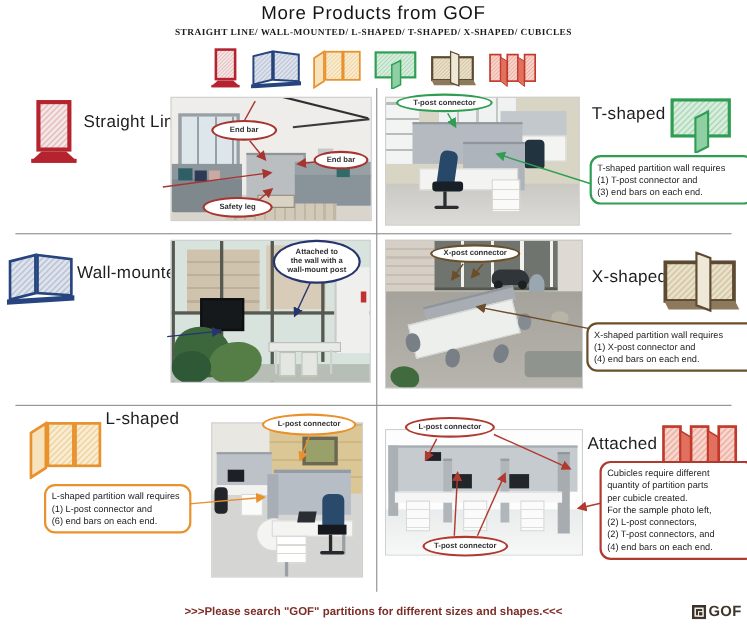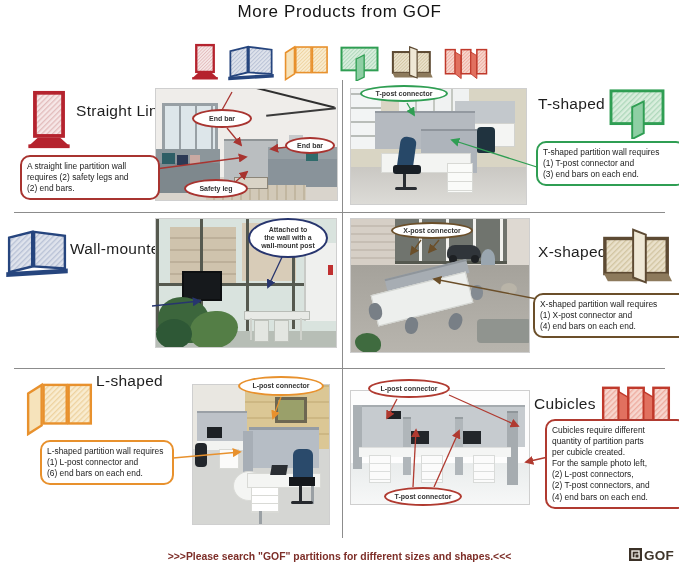--- a/index.html
+++ b/index.html
@@ -19,21 +19,21 @@
   .oval{position:absolute;background:#fff;border:2px solid #888;border-radius:50%;
       display:flex;align-items:center;justify-content:center;text-align:center;
       font-size:7px;font-weight:bold;color:#333;line-height:1.12;white-space:pre-line;
       padding:1px 3px;box-sizing:border-box;z-index:6;}
   .divider{position:absolute;background:#8c8c8c;}
   .photo{position:absolute;overflow:hidden;border:1px solid #cfcfcf;box-sizing:border-box;z-index:1;}
   .photo div{position:absolute;}
   #arrows{position:absolute;left:0;top:0;z-index:4;pointer-events:none;}
   .footer-line{position:absolute;left:0;width:100%;text-align:center;
       font-size:10.4px;font-weight:bold;color:#7d2e28;}
-  .logo{position:absolute;left:629px;top:548px;display:flex;align-items:flex-start;gap:2px;z-index:7;}
+  .logo{position:absolute;left:629px;top:548px;display:flex;align-items:flex-end;gap:2px;z-index:7;}
   .logo-text{font-size:13.5px;font-weight:bold;color:#3f352a;letter-spacing:.3px;}
 </style>
 </head>
 <body>
 
 <div id="canvas">
 
   <svg width="0" height="0" style="position:absolute" aria-hidden="true">
     <defs>
       <pattern id="ht-red" width="4" height="4" patternUnits="userSpaceOnUse" patternTransform="rotate(45)">
@@ -89,20 +89,21 @@
         <rect x="2" y="6" width="16" height="40" fill="url(#ht-cub)" stroke="#c0392b" stroke-width="2.5"></rect>
         <polygon points="18,10 28,16 28,54 18,46" fill="#e1705f" stroke="#c0392b" stroke-width="1.5"></polygon>
         <rect x="28" y="6" width="16" height="40" fill="url(#ht-cub)" stroke="#c0392b" stroke-width="2.5"></rect>
         <polygon points="44,10 54,16 54,54 44,46" fill="#e1705f" stroke="#c0392b" stroke-width="1.5"></polygon>
         <rect x="54" y="6" width="16" height="40" fill="url(#ht-cub)" stroke="#c0392b" stroke-width="2.5"></rect>
       </symbol>
     </defs>
   </svg>
 
   <div class="page-title">More Products from GOF</div>
+  <div class="page-sub">STRAIGHT LINE/ WALL-MOUNTED/ L-SHAPED/ T-SHAPED/ X-SHAPED/ CUBICLES</div>
   <div class="icon-row">
     <svg width="28" height="38">
         <use href="#sym-straight"></use>
       </svg>
     <svg width="46" height="37">
         <use href="#sym-wall"></use>
       </svg>
     <svg width="46" height="36">
         <use href="#sym-l"></use>
       </svg>
@@ -118,23 +119,20 @@
   </div>
 
   <div class="divider" style="left:342px;top:80px;width:1px;height:458px"></div>
   <div class="divider" style="left:14px;top:212px;width:651px;height:1px"></div>
   <div class="divider" style="left:14px;top:368px;width:651px;height:1px"></div>
 
   <svg class="abs" style="left:26px;top:90px" width="46" height="60">
       <use href="#sym-straight"></use>
     </svg>
   <span class="sec-title" style="left:76px;top:102px">Straight Line</span>
-  <div class="callout" style="left:20px;top:155px;width:126px;border-color:#a83430">A straight line partition wall
-requires (2) safety legs and
-(2) end bars.</div>
   <div class="photo" style="left:155px;top:88px;width:183px;height:113px;background:#efedea">
     <div style="left:85px;top:6px;width:95px;height:2px;background:#2f2f2f;transform:rotate(14deg)"></div>
     <div style="left:110px;top:22px;width:70px;height:1.5px;background:#3a3a3a;transform:rotate(-6deg)"></div>
     <div style="left:6px;top:14px;width:50px;height:48px;border:3px solid #98a0a5;background:repeating-linear-gradient(90deg,#dde6ea 0 14px,#98a0a5 14px 16px)"></div>
     <div style="left:0;top:88px;width:183px;height:25px;background:#d9d4cc"></div>
     <div style="left:68px;top:50px;width:52px;height:46px;background:#babec0;border-top:2px solid #8f9496;border-right:2px solid #979c9e"></div>
     <div style="left:133px;top:46px;width:14px;height:18px;background:#c6c9cb"></div>
     <div style="left:0;top:60px;width:64px;height:16px;background:#8c969b"></div>
     <div style="left:0;top:74px;width:64px;height:30px;background:#7e888d;border-radius:2px"></div>
     <div style="left:6px;top:64px;width:13px;height:11px;background:#2e5e66"></div>
@@ -275,21 +273,21 @@
     <div style="left:8px;top:56px;width:152px;height:9px;background:#f4f5f4;border-top:1px solid #dddedd"></div>
     <div style="left:18px;top:64px;width:20px;height:26px;border:1px solid #d9dbd9;background:repeating-linear-gradient(#fbfbfb 0 7px,#dcdedd 7px 8px)"></div>
     <div style="left:70px;top:64px;width:20px;height:26px;border:1px solid #d9dbd9;background:repeating-linear-gradient(#fbfbfb 0 7px,#dcdedd 7px 8px)"></div>
     <div style="left:122px;top:64px;width:20px;height:26px;border:1px solid #d9dbd9;background:repeating-linear-gradient(#fbfbfb 0 7px,#dcdedd 7px 8px)"></div>
     <div style="left:60px;top:40px;width:18px;height:13px;background:#22262a"></div>
     <div style="left:112px;top:40px;width:18px;height:13px;background:#22262a"></div>
     <div style="left:36px;top:20px;width:14px;height:8px;background:#1e2226"></div>
   </div>
   <div class="oval" style="left:368px;top:379px;width:82px;height:19px;border-color:#b03a30">L-post connector</div>
   <div class="oval" style="left:384px;top:487px;width:78px;height:19px;border-color:#b03a30">T-post connector</div>
-  <span class="sec-title" style="left:534px;top:395px">Cubicles</span>
+  <span class="sec-title" style="left:534px;top:395px">Attached</span>
   <svg class="abs" style="left:598px;top:382px" width="76" height="56">
       <use href="#sym-cub"></use>
     </svg>
   <div class="callout" style="left:545px;top:419px;width:128px;border-color:#b03a30">Cubicles require different
 quantity of partition parts
 per cubicle created.
 For the sample photo left,
 (2) L-post connectors,
 (2) T-post connectors, and
 (4) end bars on each end.</div>

